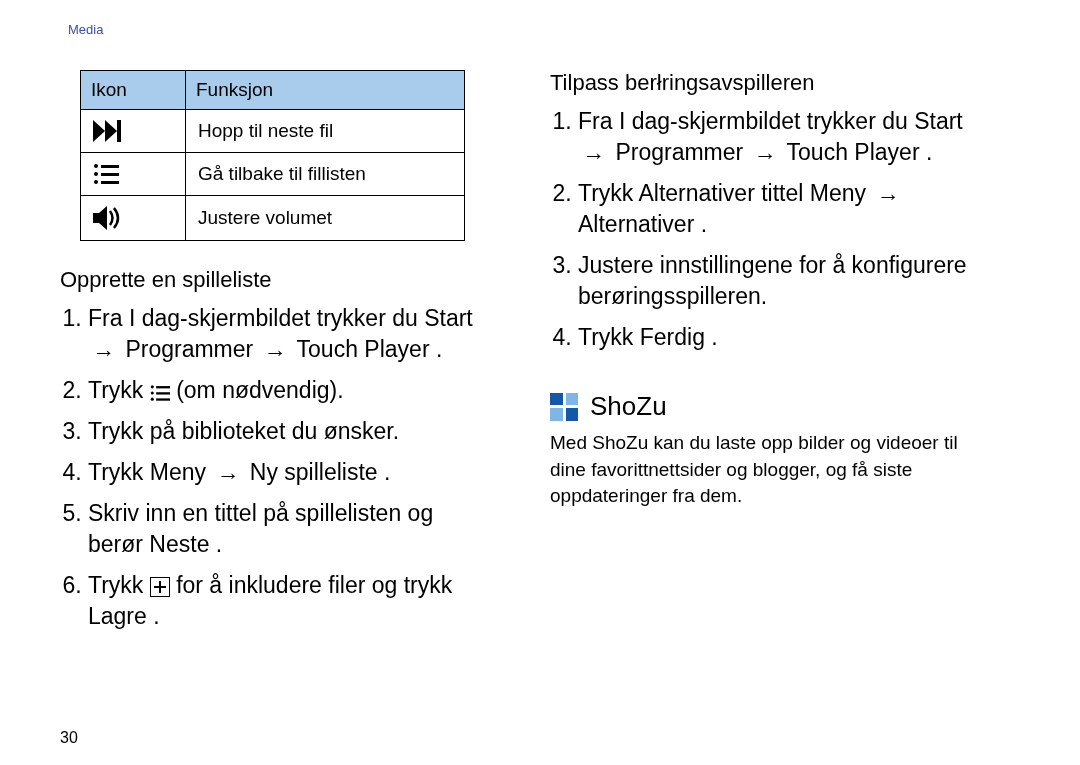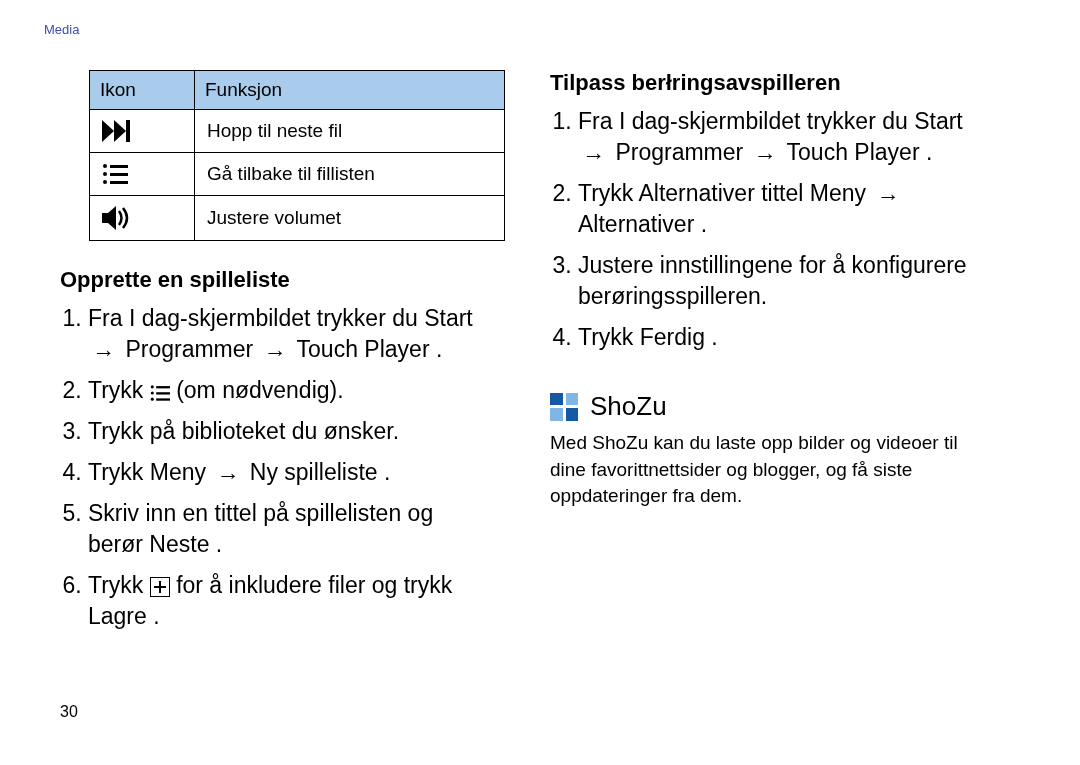--- a/index.html
+++ b/index.html
@@ -14,36 +14,36 @@
   .page {
     position: relative;
     width: 1080px;
     height: 765px;
     box-sizing: border-box;
     padding: 30px 60px 30px 60px;
   }
   .breadcrumb {
     position: absolute;
     top: 22px;
-    left: 44px;
+    left: 68px;
     font-size: 13px;
     color: #3b4fab;
   }
   .columns {
     display: flex;
     column-gap: 60px;
     margin-top: 40px;
   }
   .col {
     width: 430px;
   }
   table.icon-table {
     border-collapse: collapse;
-    width: 416px;
-    margin-left: 29px;
+    width: 385px;
+    margin-left: 20px;
     font-size: 19px;
   }
   table.icon-table th {
     background: #a9cbec;
     font-weight: 400;
     text-align: left;
     padding: 8px 10px;
     border: 1px solid #000;
   }
   table.icon-table th.col-icon { width: 80px; }
@@ -53,21 +53,21 @@
     vertical-align: middle;
     border-top: 0;
   }
   table.icon-table td.icon-cell {
     text-align: center;
     width: 80px;
   }
   .section-title {
     font-size: 22px;
     margin: 26px 0 10px 0;
-    font-weight: 700;
+    font-weight: 400;
     color: #000;
   }
   ol.steps {
     margin: 0;
     padding-left: 28px;
     font-size: 23px;
   }
   ol.steps > li {
     margin: 6px 0 10px 0;
     line-height: 1.35;
@@ -104,21 +104,21 @@
   .sq2 { background:#7fb6e6; }
   .sq3 { background:#7fb6e6; }
   .sq4 { background:#1558a6; }
   .body-text {
     font-size: 19px;
     line-height: 1.38;
     margin: 0;
   }
   .page-number {
     position: absolute;
-    bottom: 44px;
+    bottom: 18px;
     left: 60px;
     font-size: 16px;
   }
   svg { display: block; }
 </style>
 </head>
 <body>
 
 <div class="page">
 

